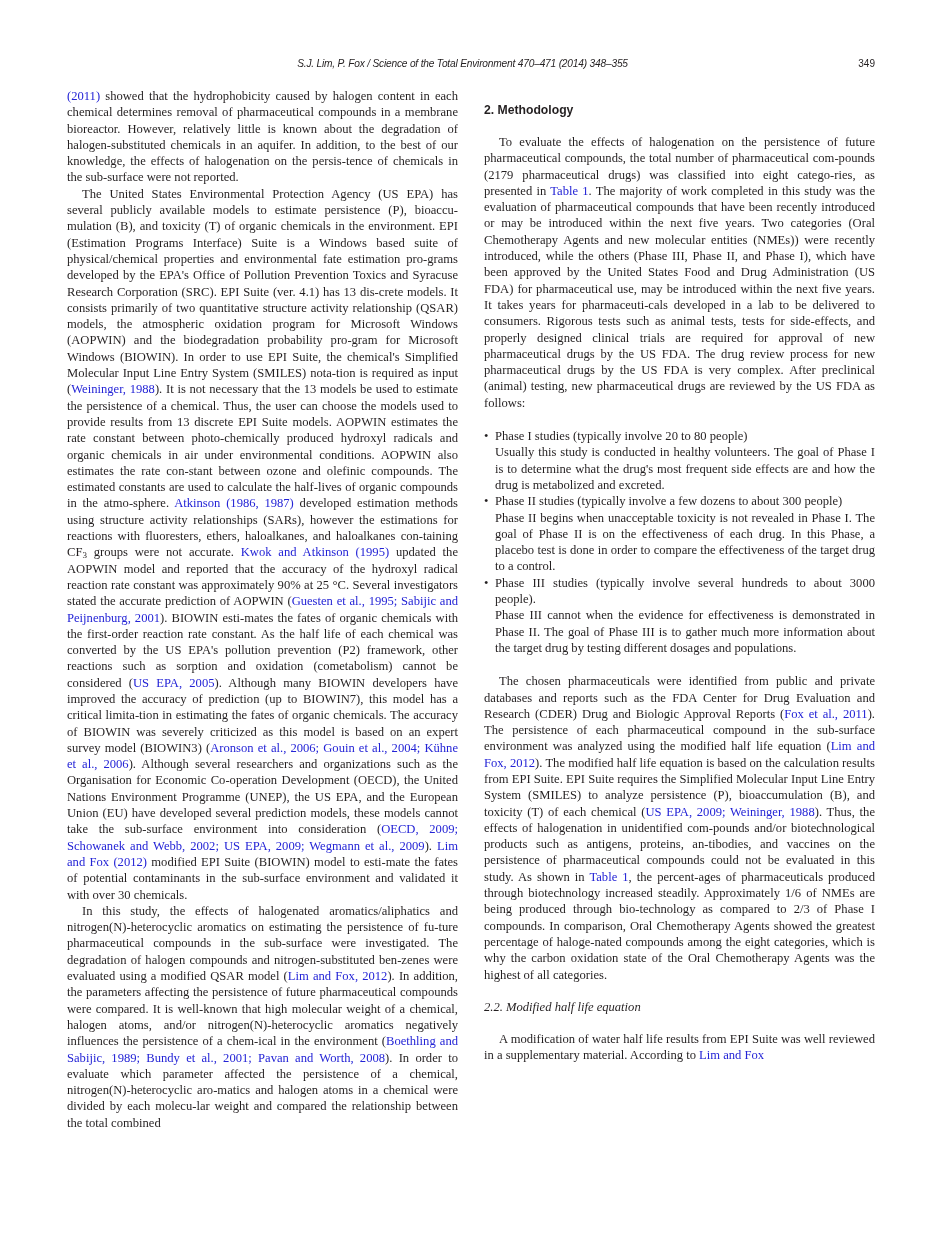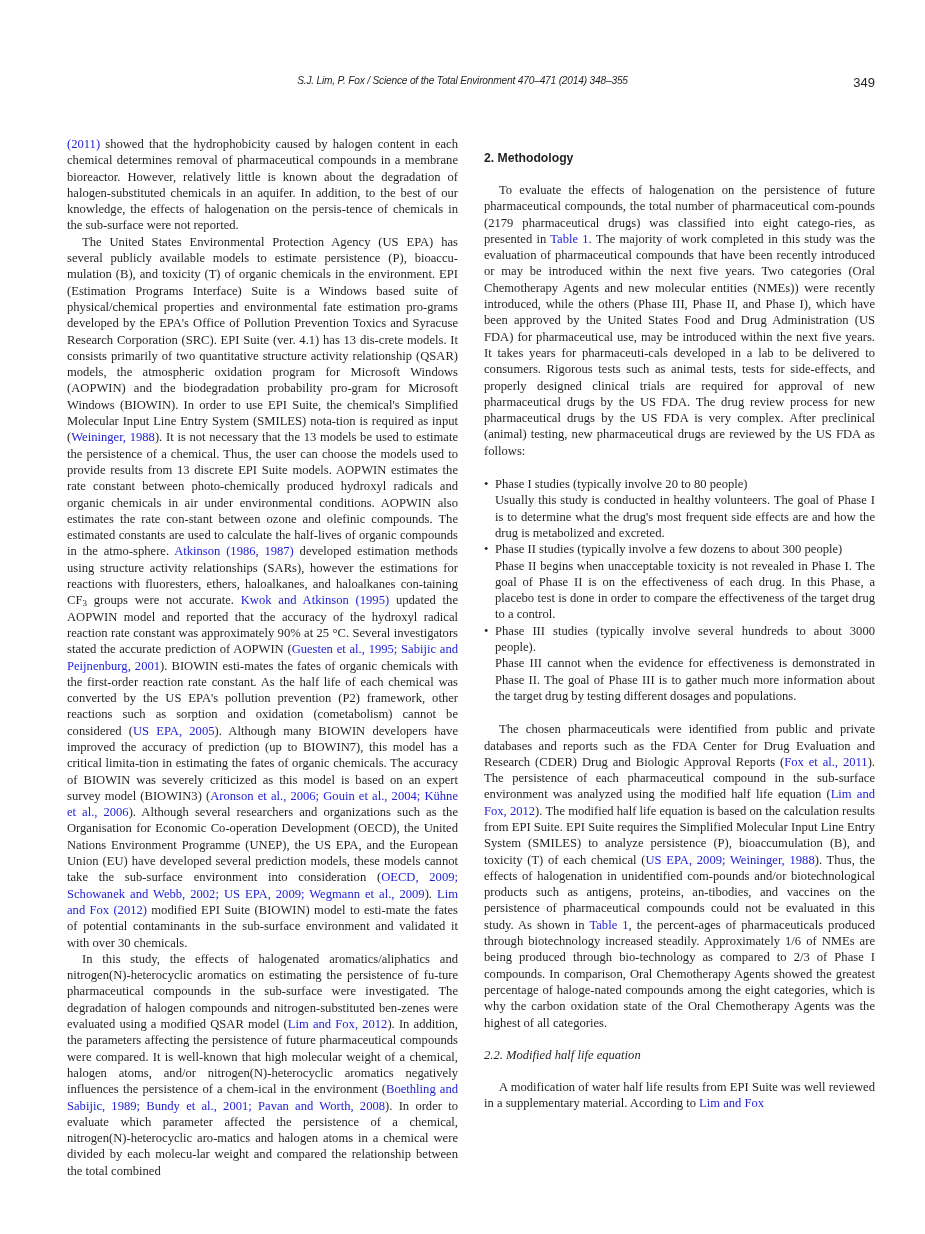--- a/index.html
+++ b/index.html
@@ -1,23 +1,23 @@
 <!DOCTYPE html>
 <html><head>
 <meta charset="utf-8">
 <style>
   html, body { margin: 0; padding: 0; background: #ffffff; }
   body { width: 925px; height: 1234px; position: relative; overflow: hidden;
          font-family: "Liberation Serif", "DejaVu Serif", serif; color: #231f20; }
-  .running-head { position: absolute; top: 75px; left: 0; width: 925px; height: 14px; }
+  .running-head { position: absolute; top: 58px; left: 0; width: 925px; height: 14px; }
   .rh-text { position: absolute; left: 0; width: 925px; text-align: center; font-style: italic;
              font-size: 10.2px; font-family: "Liberation Sans", "DejaVu Sans", sans-serif; letter-spacing: -0.2px; }
-  .rh-page { position: absolute; right: 50px; font-size: 13px; font-family: "Liberation Sans", "DejaVu Sans", sans-serif; }
+  .rh-page { position: absolute; right: 50px; font-size: 10px; font-family: "Liberation Sans", "DejaVu Sans", sans-serif; }
   .col { position: absolute; top: 88px; width: 391px; font-size: 12.6px; line-height: 16.3px; text-align: justify;
-         hyphens: manual; margin-top: 48px; }
+         hyphens: manual; }
   .col-left { left: 67px; }
   .col-right { left: 484px; }
   p { margin: 0; }
   p.indent { text-indent: 15px; }
   a, .link { color: #2323d6; text-decoration: none; }
   h2.sec { font-family: "Liberation Sans", "DejaVu Sans", sans-serif; font-weight: bold; font-size: 12.2px;
            margin: 14px 0 0 0; line-height: 16px; }
   h3.subsec { font-style: italic; font-weight: normal; font-size: 12.6px; margin: 16px 0 0 0; line-height: 16px; }
   .gap-sm { height: 17px; }
   .gap-md { height: 16px; }

